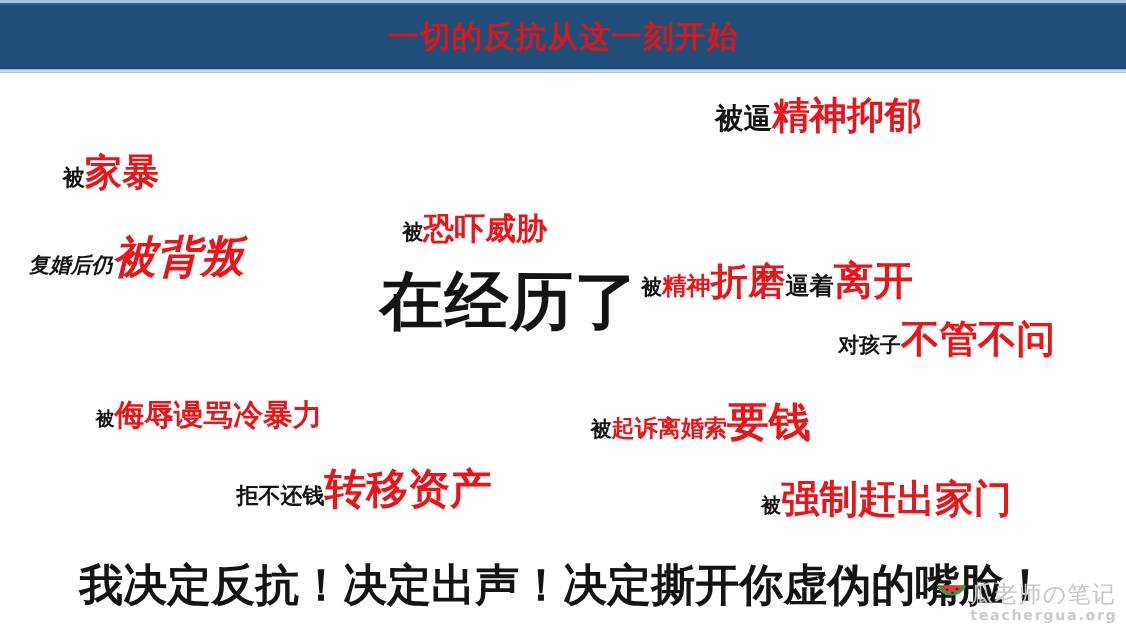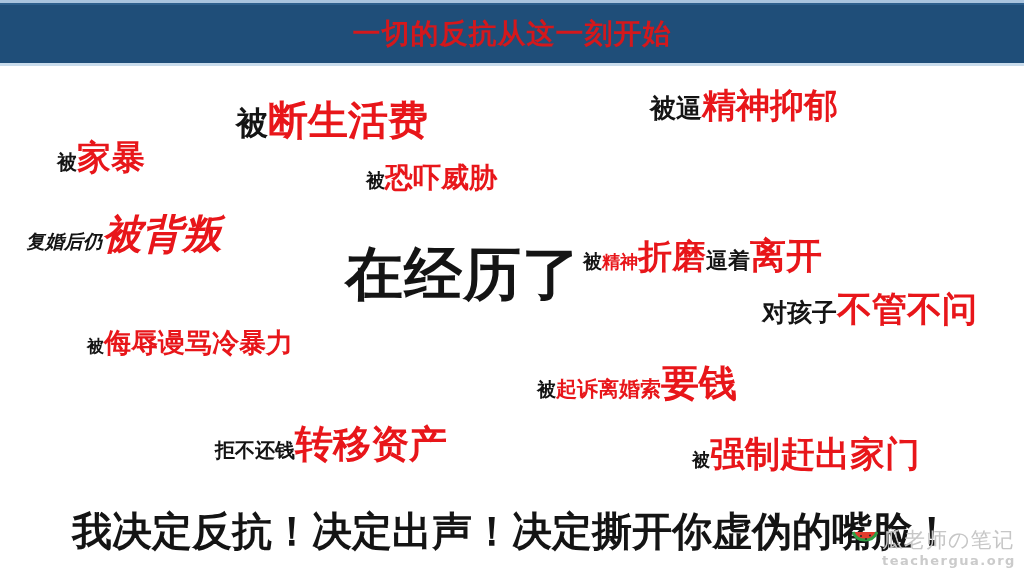--- a/index.html
+++ b/index.html
@@ -133,54 +133,51 @@
 
 <div id="stage">
 
   <div id="banner">
     <div class="edge-top"></div>
     <div class="edge-top2"></div>
     <div class="edge-bottom"></div>
     <div id="banner-title">一切的反抗从这一刻开始</div>
   </div>
 
-  <div class="cloud-item" style="left:236px; top:100px; font-size:40px;">
-    <span class="seg blk" style="font-size:32px;">被</span><span class="seg red" style="font-size:40px;">断生活费</span>
-  </div>
 
   <div class="cloud-item" style="left:650px; top:88px; font-size:34px;">
     <span class="seg blk" style="font-size:26px;">被逼</span><span class="seg red" style="font-size:34px;">精神抑郁</span>
   </div>
 
   <div class="cloud-item" style="left:57px; top:140px; font-size:34px;">
     <span class="seg blk" style="font-size:20px;">被</span><span class="seg red" style="font-size:34px;">家暴</span>
   </div>
 
-  <div class="cloud-item" style="left:366px; top:164px; font-size:28px;text-align:center;">
+  <div class="cloud-item" style="left:366px; top:194px; font-size:28px;text-align:center;">
     <span class="seg blk" style="font-size:19px;">被</span><span class="seg red" style="font-size:28px;">恐吓威胁</span>
   </div>
 
   <div class="cloud-item" style="left:26px; top:214px; font-size:40px;font-style:italic;">
     <span class="seg blk" style="font-size:19px;">复婚后仍</span><span class="seg red" style="font-size:40px;">被背叛</span>
   </div>
 
   <div class="cloud-item" style="left:583px; top:215px; font-size:36px;">
-    <span class="seg blk" style="font-size:19px;">被</span><span class="seg red" style="font-size:18px;">精神</span><span class="seg red" style="font-size:34px;margin-top:24px;">折磨</span><span class="seg blk" style="font-size:22px;">逼着</span><span class="seg red" style="font-size:36px;">离开</span>
+    <span class="seg blk" style="font-size:19px;">被</span><span class="seg red" style="font-size:22px;">精神</span><span class="seg red" style="font-size:34px;margin-top:24px;">折磨</span><span class="seg blk" style="font-size:22px;">逼着</span><span class="seg red" style="font-size:36px;">离开</span>
   </div>
 
   <div class="cloud-item" style="left:345px; top:245px; font-size:58px; color:#141414;">
     <span class="seg blk" style="font-size:58px; letter-spacing:1px;">在经历了</span>
   </div>
 
   <div class="cloud-item" style="left:762px; top:292px; font-size:35px;">
-    <span class="seg blk" style="font-size:25px;">对孩子</span><span class="seg red" style="font-size:35px;">不管不问</span>
+    <span class="seg blk" style="font-size:19px;">对孩子</span><span class="seg red" style="font-size:35px;">不管不问</span>
   </div>
 
   <div class="cloud-item" style="left:87px; top:329px; font-size:27px;">
-    <span class="seg blk" style="font-size:17px;">被</span><span class="seg red" style="font-size:27px;">侮辱谩骂冷暴力</span>
+    <span class="seg blk" style="font-size:17px;">被</span><span class="seg red" style="font-size:27px;margin-top:35px;">侮辱谩骂冷暴力</span>
   </div>
 
   <div class="cloud-item" style="left:537px; top:364px; font-size:38px;">
     <span class="seg blk" style="font-size:19px;">被</span><span class="seg red" style="font-size:21px;">起诉离婚索</span><span class="seg red" style="font-size:38px;">要钱</span>
   </div>
 
   <div class="cloud-item" style="left:692px; top:437px; font-size:35px;">
     <span class="seg blk" style="font-size:18px;">被</span><span class="seg red" style="font-size:35px;">强制赶出家门</span>
   </div>
 

